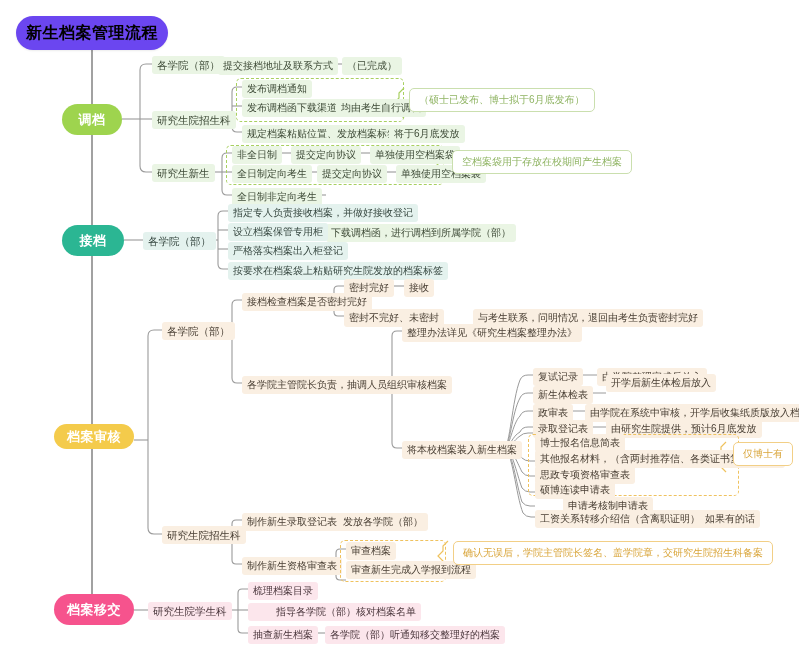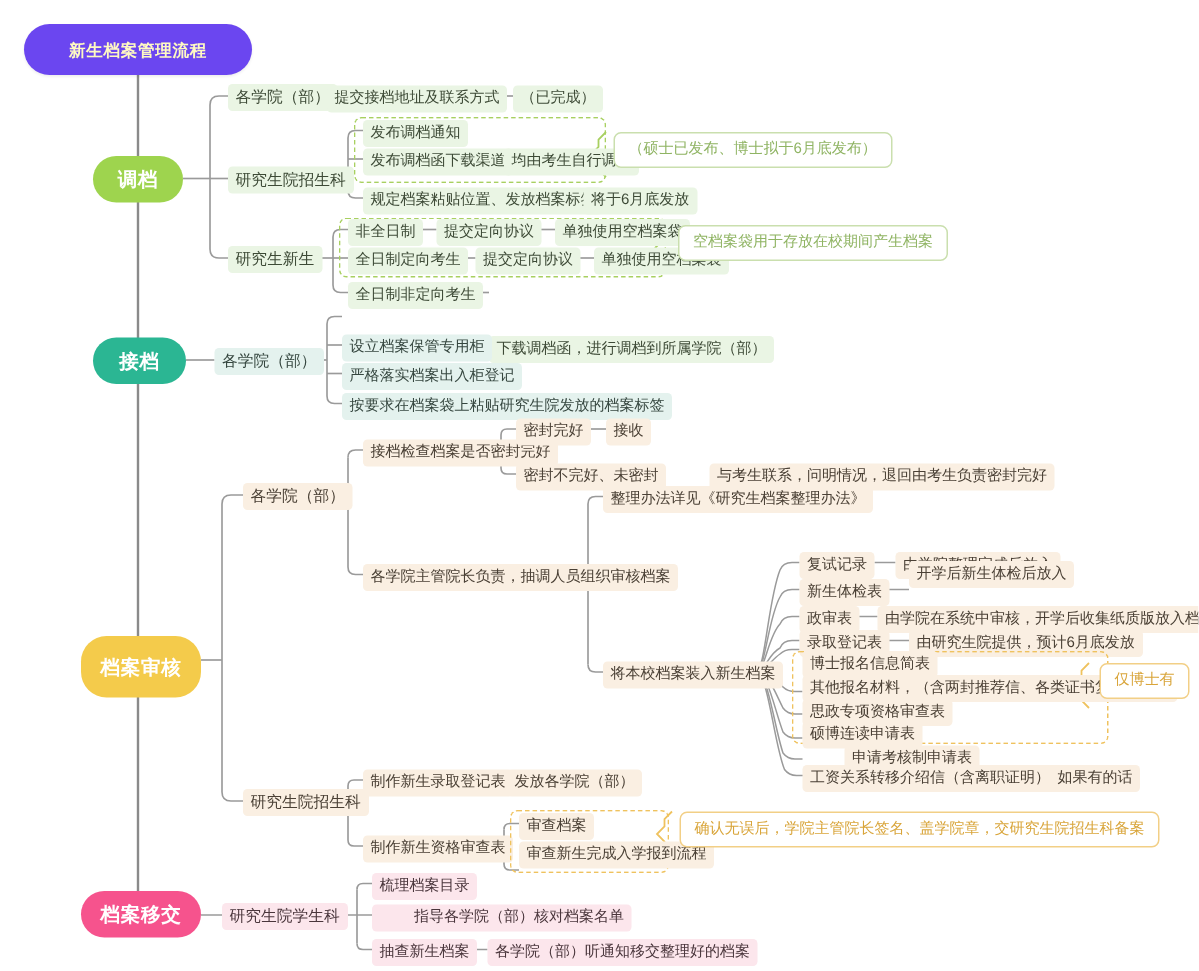--- a/index.html
+++ b/index.html
@@ -24,23 +24,23 @@
     height: 647px;
     pointer-events: none;
   }
   
   .root-node {
     position: absolute;
     display: flex;
     align-items: center;
     justify-content: center;
     background: #6B46F0;
-    color: #fef9c3;
+    color: #000000;
     font-weight: bold;
-    font-size: 11px;
+    font-size: 16px;
     border-radius: 20px;
     letter-spacing: 0.5px;
     white-space: nowrap;
     box-shadow: 0 1px 2px rgba(0,0,0,0.08);
   }
   
   .topic-node {
     position: absolute;
     display: flex;
     align-items: center;
@@ -239,21 +239,21 @@
       <path d="M448,541 l-5,5 l0,5 l-5,5 l5,5 l0,5 l5,5"></path>
     </g>
   </svg>
 
   <div class="root-node" style="left:16px; top:16px; width:152px; height:34px;">新生档案管理流程</div>
 
   <div class="topic-node" style="left:62px; top:104px; width:60px; height:31px; background:#9ED44E;">调档</div>
 
   <div class="topic-node" style="left:62px; top:225px; width:62px; height:31px; background:#2BB693;">接档</div>
 
-  <div class="topic-node" style="left:54px; top:424px; width:80px; height:41px; background:#F4CB4B;">档案审核</div>
+  <div class="topic-node" style="left:54px; top:424px; width:80px; height:25px; background:#F4CB4B;">档案审核</div>
 
   <div class="topic-node" style="left:54px; top:594px; width:80px; height:31px; background:#F6538D;">档案移交</div>
 
   <div class="chip fam-green l2" style="left:152px; top:56px;">各学院（部）</div>
   <div class="chip fam-green" style="left:218px; top:57px;">提交接档地址及联系方式</div>
   <div class="chip fam-green" style="left:342px; top:57px;">（已完成）</div>
 
   <div class="chip fam-green l2" style="left:152px; top:111px;">研究生院招生科</div>
 
   <div class="dash-frame" style="left:236px; top:78px; width:166px; height:42px;"></div>
@@ -273,20 +273,21 @@
   <div class="chip fam-green" style="left:370px; top:146px;">单独使用空档案袋</div>
   <div class="chip fam-green" style="left:232px; top:165px;">全日制定向考生</div>
   <div class="chip fam-green" style="left:317px; top:165px;">提交定向协议</div>
   <div class="chip fam-green" style="left:396px; top:165px;">单独使用空档案袋</div>
   <div class="chip fam-green" style="left:232px; top:188px;">全日制非定向考生</div>
   <div class="chip fam-green" style="left:326px; top:188px;margin-top:36px;">下载调档函，进行调档到所属学院（部）</div>
 
   <div class="callout greenish" style="left:452px; top:150px;">空档案袋用于存放在校期间产生档案</div>
 
   <div class="chip fam-teal l2" style="left:143px; top:232px;">各学院（部）</div>
+  <div class="chip fam-teal" style="left:228px; top:204px;">指定专人负责接收档案，并做好接收登记</div>
   <div class="chip fam-teal" style="left:228px; top:223px;">设立档案保管专用柜</div>
   <div class="chip fam-teal" style="left:228px; top:242px;">严格落实档案出入柜登记</div>
   <div class="chip fam-teal" style="left:228px; top:262px;">按要求在档案袋上粘贴研究生院发放的档案标签</div>
 
   <div class="chip fam-amber l2" style="left:162px; top:322px;">各学院（部）</div>
   <div class="chip fam-amber" style="left:242px; top:293px;">接档检查档案是否密封完好</div>
   <div class="chip fam-amber" style="left:344px; top:279px;">密封完好</div>
   <div class="chip fam-amber" style="left:404px; top:279px;">接收</div>
   <div class="chip fam-amber" style="left:344px; top:309px;">密封不完好、未密封</div>
   <div class="chip fam-amber" style="left:436px; top:309px;margin-left:37px;">与考生联系，问明情况，退回由考生负责密封完好</div>

